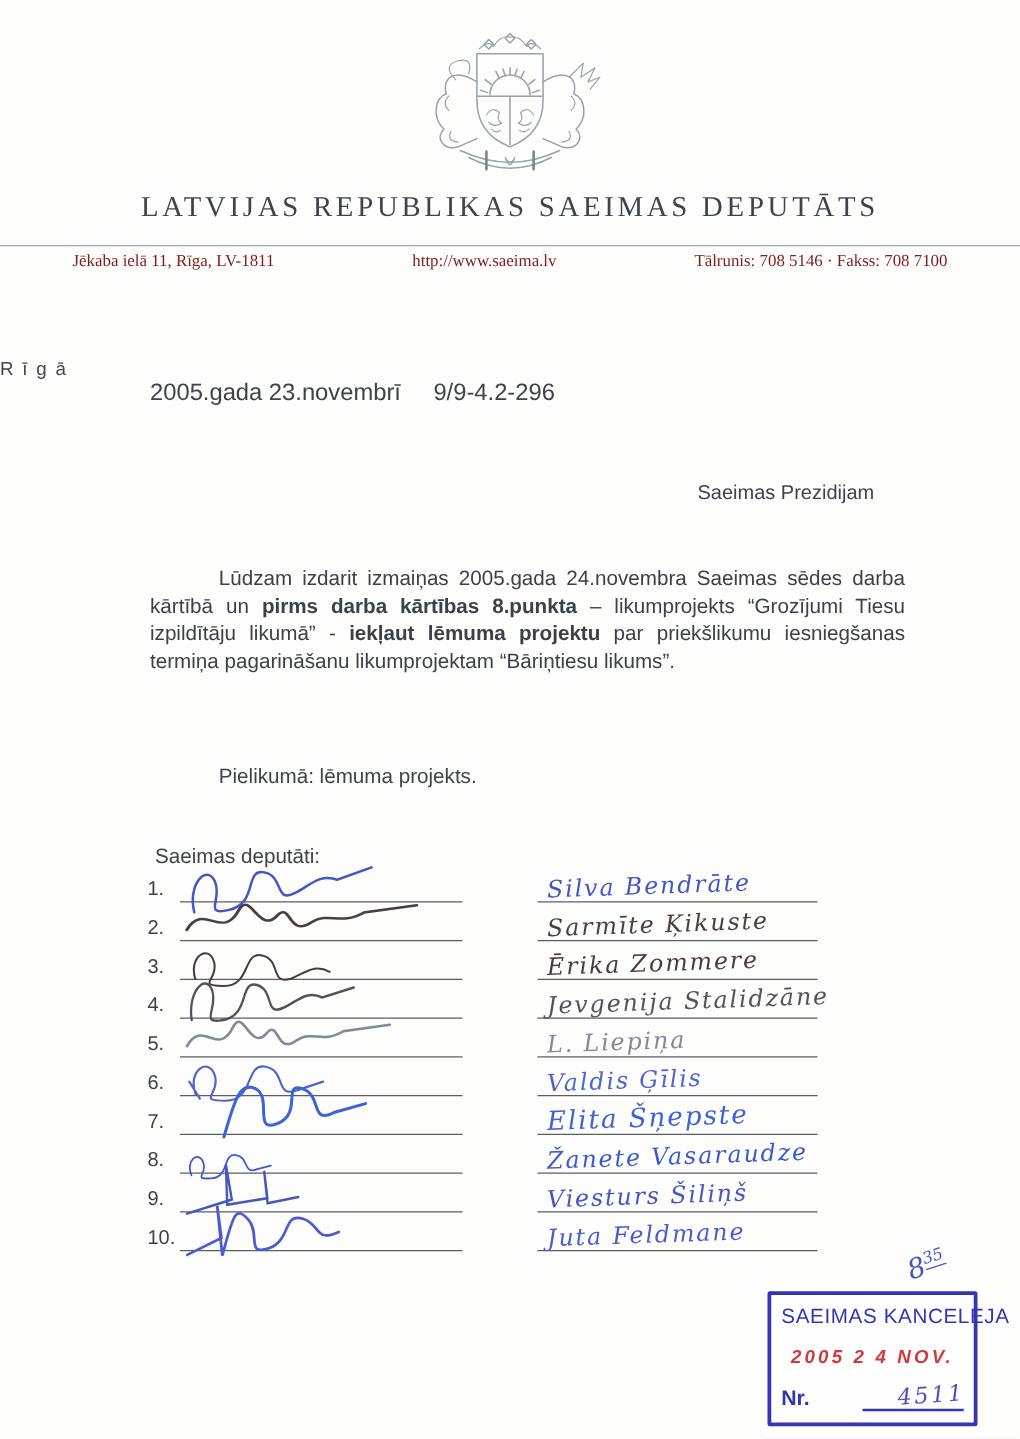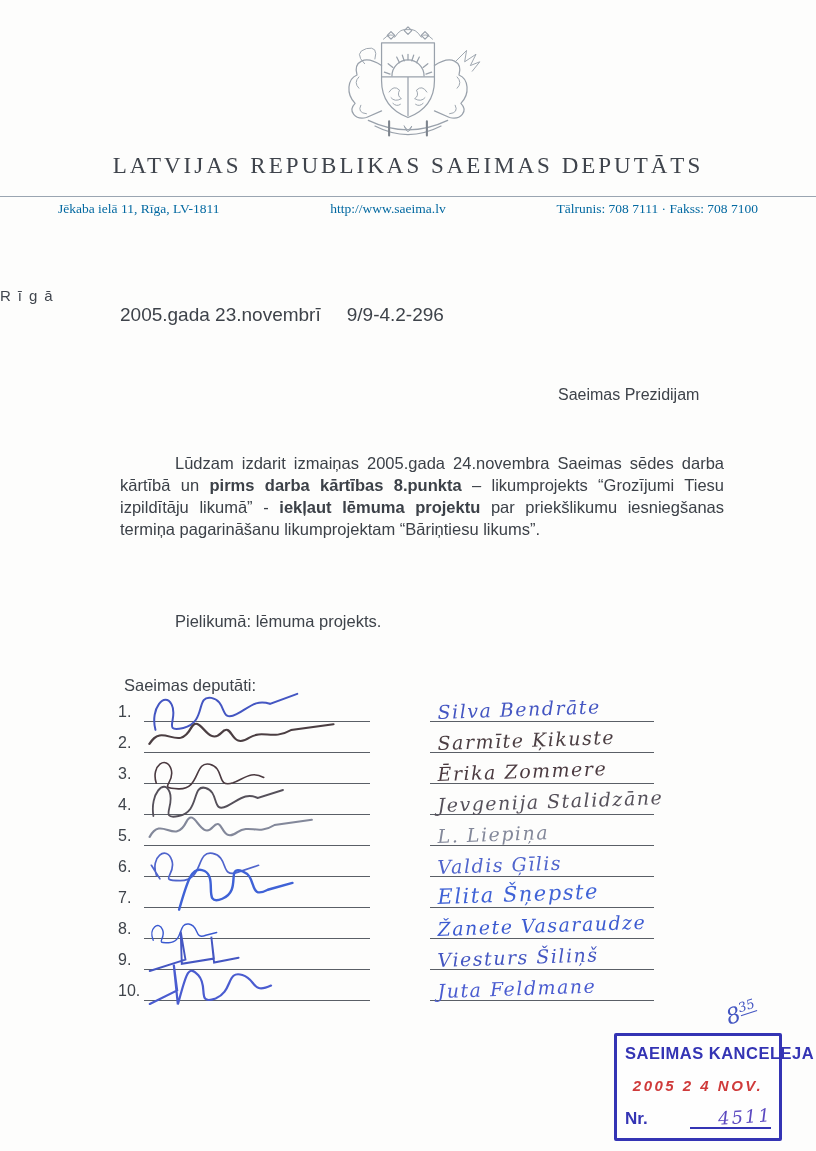--- a/index.html
+++ b/index.html
@@ -13,21 +13,21 @@
   .emblem { position:absolute; top:20px; left:50%; transform:translateX(-50%); }
   .doc-title {
     position:absolute; top:153px; left:0; width:100%; text-align:center;
     font-family:"Liberation Serif", serif; font-weight:400;
     font-size:23px; letter-spacing:3px; color:#3f444c;
   }
   .head-rule { position:absolute; top:196px; left:0; width:100%; height:0; border-top:1.5px solid #9aa5b1; }
   .contact-row {
     position:absolute; top:201px; left:0; width:100%; padding:0 58px;
     display:flex; justify-content:space-between; align-items:baseline;
-    font-family:"Liberation Serif", serif; font-size:13.5px; color:#0369a1;
+    font-family:"Liberation Serif", serif; font-size:13.5px; color:#7f1d1d;
   }
   
   .place-line {
     position:absolute; top:287px; left:0; width:100%; 
     font-size:15px; letter-spacing:7px; color:#41464e;
   }
   .date-line { position:absolute; top:304px; left:120px; font-size:19px; }
   .date-line .ref { margin-left:26px; }
   .addressee { position:absolute; top:386px; left:558px; font-size:16px; }
   
@@ -70,21 +70,21 @@
     font-family:"DejaVu Serif", serif; font-style:italic; font-size:22px;
     transform:rotate(-18deg);
   }
   .hand-note sup { font-size:13px; border-bottom:1.5px solid currentColor; }
   .stamp {
     position:absolute; top:1033px; left:614px; width:168px; height:108px;
     border:3px solid #3434b4; border-radius:2px; background:rgba(255,255,255,.55);
     padding:8px 8px 6px;
   }
   .stamp-title {
-    text-align:left; font-weight:bold; font-size:16.5px; letter-spacing:.5px;
+    text-align:left; font-weight:normal; font-size:16.5px; letter-spacing:.5px;
     color:#3434b4; font-stretch:condensed; white-space:nowrap;
   }
   .stamp-date {
     text-align:center; margin-top:14px; font-weight:bold; font-size:15px;
     letter-spacing:2.5px; color:#cf3a3a; white-space:nowrap;font-style:italic;
   }
   .stamp-nr { display:flex; align-items:flex-end; margin-top:13px;gap:32px; }
   .stamp-nr-label { font-weight:bold; font-size:17px; color:#3434b4; }
   .stamp-nr-line { flex:1; margin-left:10px; border-bottom:2px solid #3434b4; position:relative; height:22px; }
   .stamp-nr-value {
@@ -122,21 +122,21 @@
     <path d="M48 106 Q90 126 132 106 M55 112 Q90 130 125 112"></path>
     <path d="M70 107 v15 M110 107 v15" stroke="#7d848d" stroke-width="2.2"></path>
     <path d="M86 112 q4 8 8 0 q-4 12 -8 0" stroke-width="1"></path>
   </svg>
 
   <div class="doc-title">LATVIJAS REPUBLIKAS SAEIMAS DEPUTĀTS</div>
   <div class="head-rule"></div>
   <div class="contact-row">
     <span>Jēkaba ielā 11, Rīga, LV-1811</span>
     <span>http://www.saeima.lv</span>
-    <span>Tālrunis: 708 7111 · Fakss: 708 7100</span>
+    <span>Tālrunis: 708 5146 · Fakss: 708 7100</span>
   </div>
 
   <div class="place-line">Rīgā</div>
   <div class="date-line">
     <span>2005.gada 23.novembrī</span><span class="ref">9/9-4.2-296</span>
   </div>
   <div class="addressee">Saeimas Prezidijam</div>
 
   <p class="body-par"><span>Lūdzam izdarit izmaiņas 2005.gada 24.novembra Saeimas sēdes darba kārtībā un </span><span class="b">pirms darba kārtības 8.punkta</span><span> – likumprojekts “Grozījumi Tiesu izpildītāju likumā” - </span><span class="b">iekļaut lēmuma projektu</span><span> par priekšlikumu iesniegšanas termiņa pagarināšanu likumprojektam “Bāriņtiesu likums”.</span></p>
 

